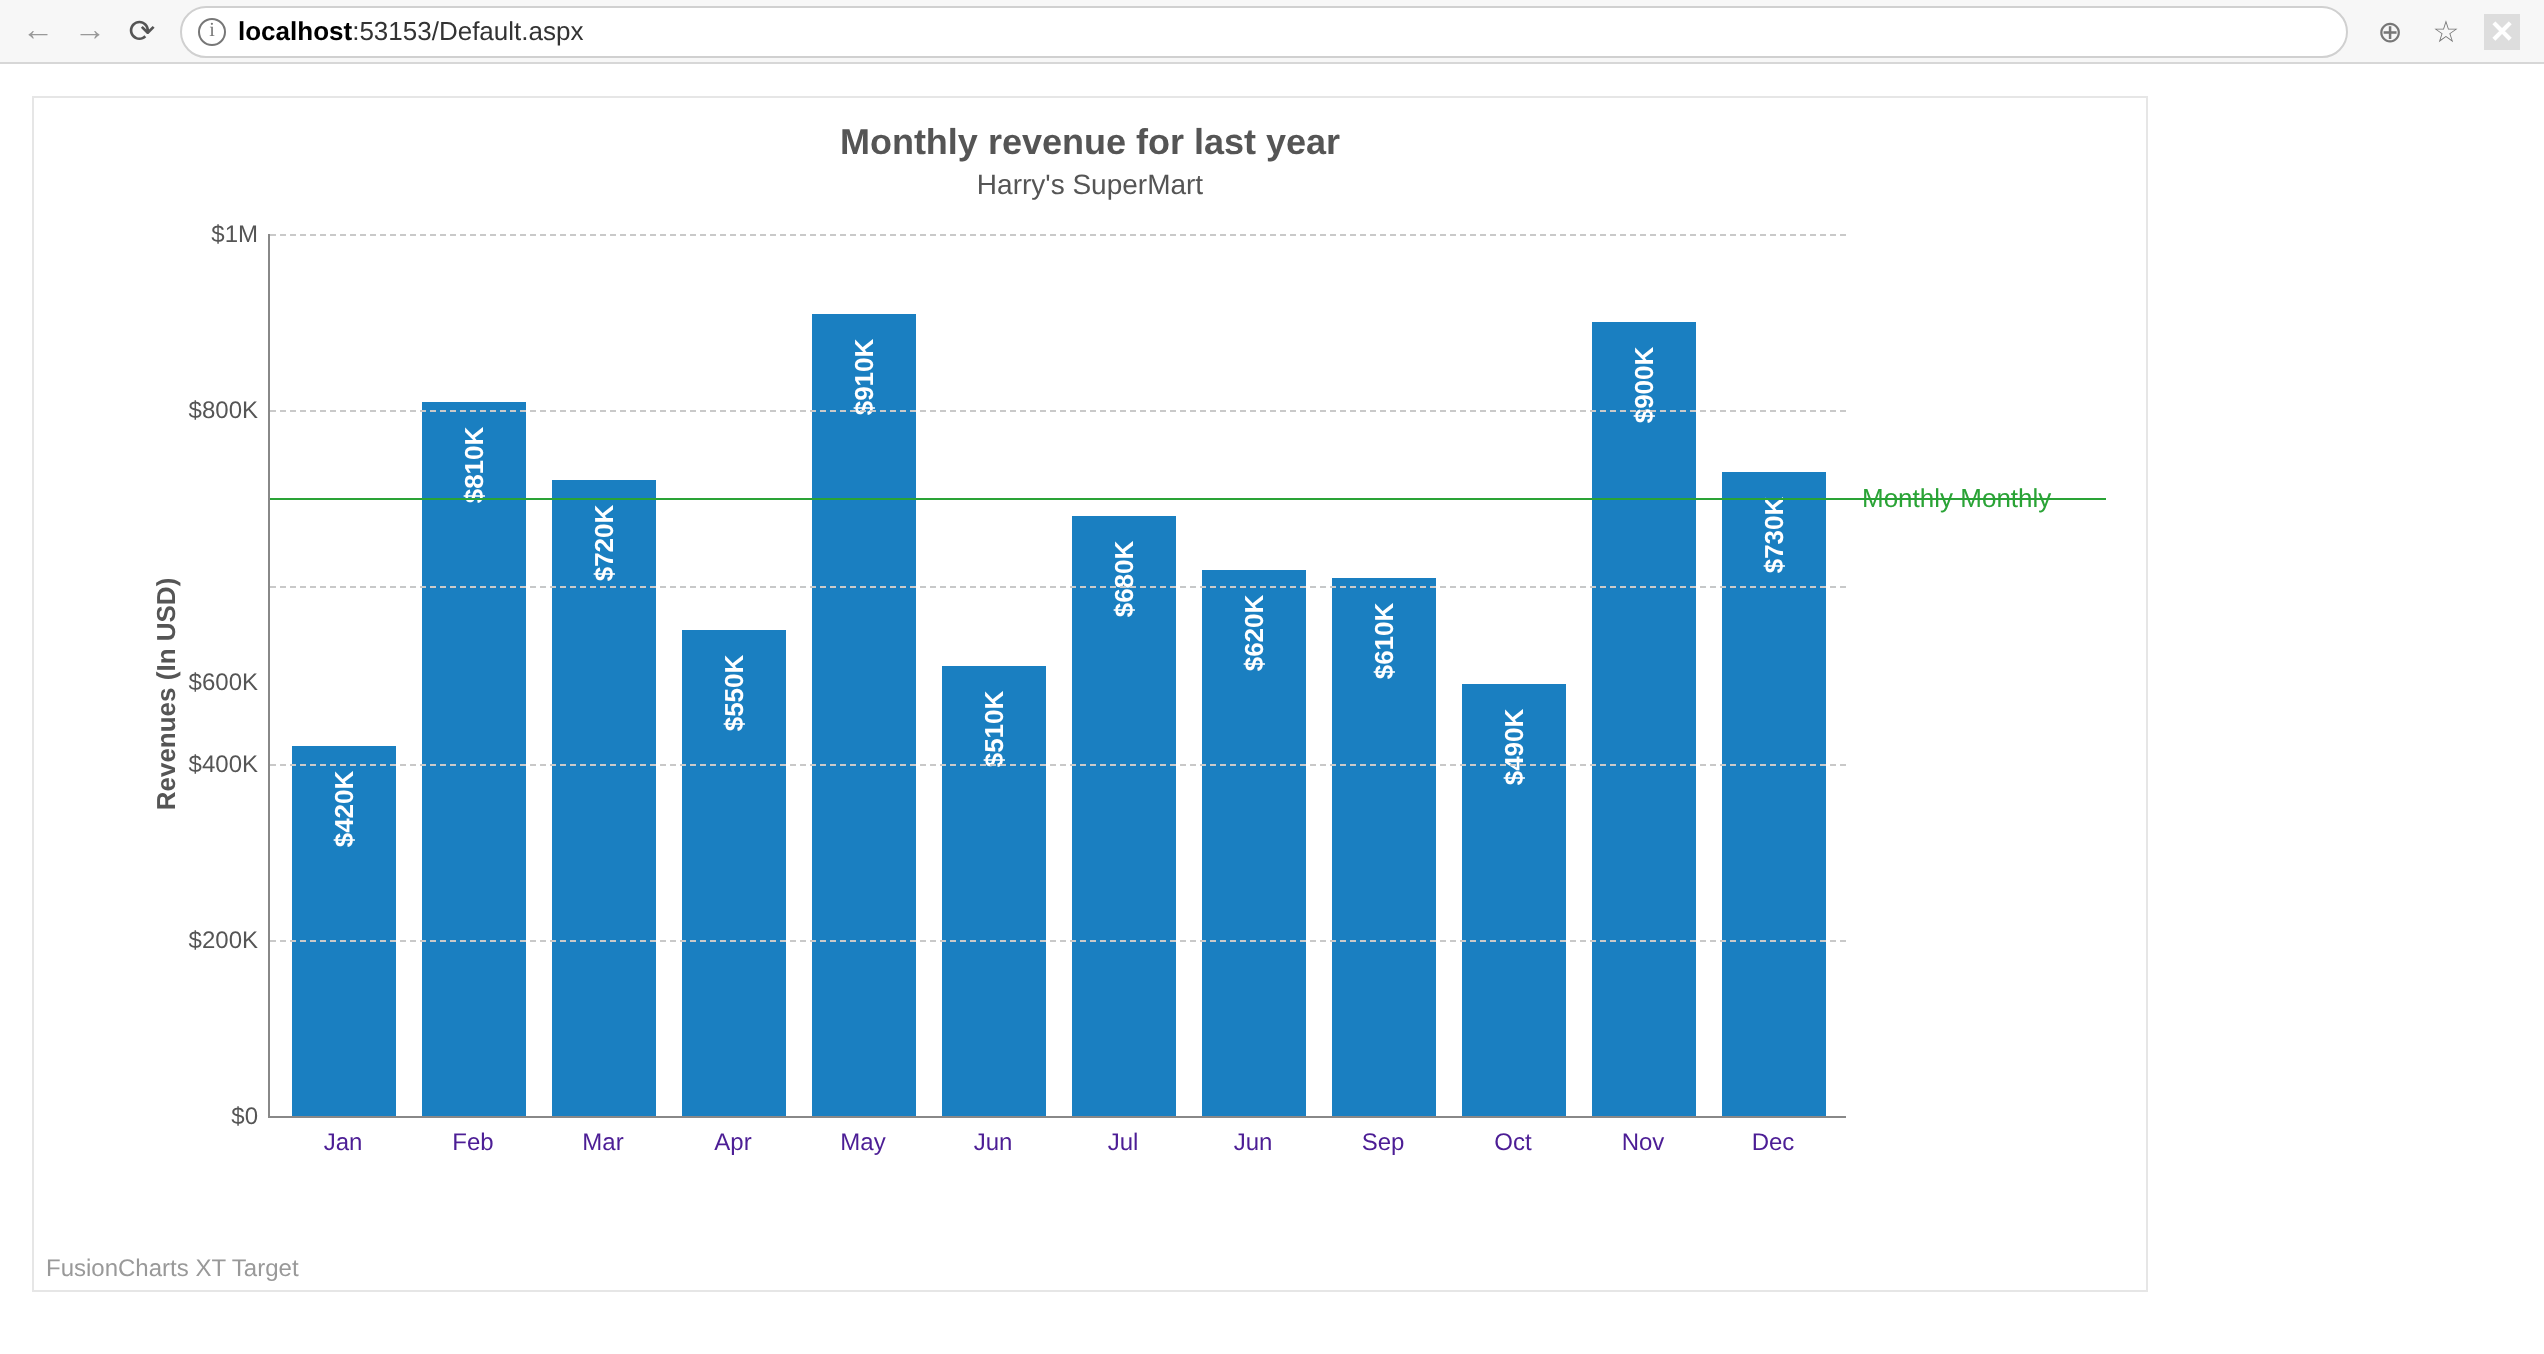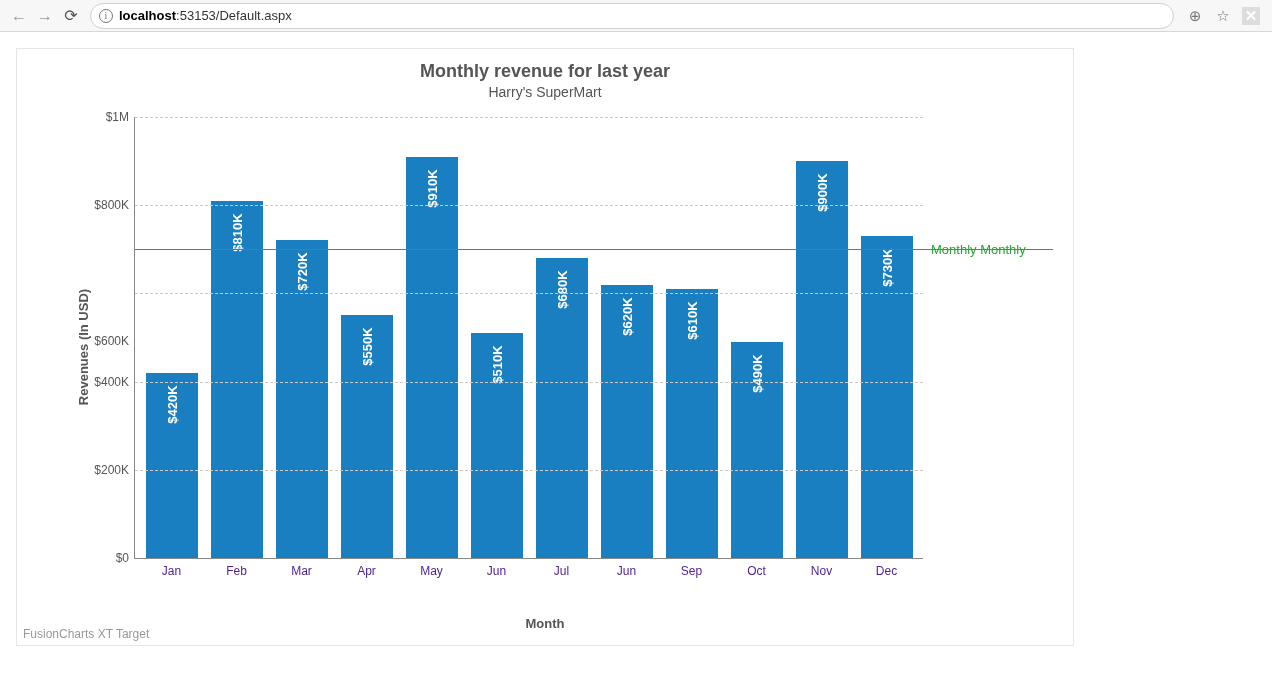--- a/index.html
+++ b/index.html
@@ -212,21 +212,20 @@
     <span class="ico pdf-ico">✕</span>
   </div>
 </div>
 
 <div class="page">
   <div class="chart-card">
     <div class="chart-title">Monthly revenue for last year</div>
     <div class="chart-subtitle">Harry's SuperMart</div>
 
     <div class="y-axis-label">Revenues (In USD)</div>
-    <div class="x-axis-label">Month</div>
 
     <div class="plot-wrap">
       <div class="grid-area" id="grid-area">
         <div class="bars-row" id="bars-row">
             <div class="bar-slot">
               <div class="bar" style="height: 42%;">
                 <div class="bar-label">$420K</div>
               </div>
               <div class="x-tick-label">Jan</div>
             </div>

